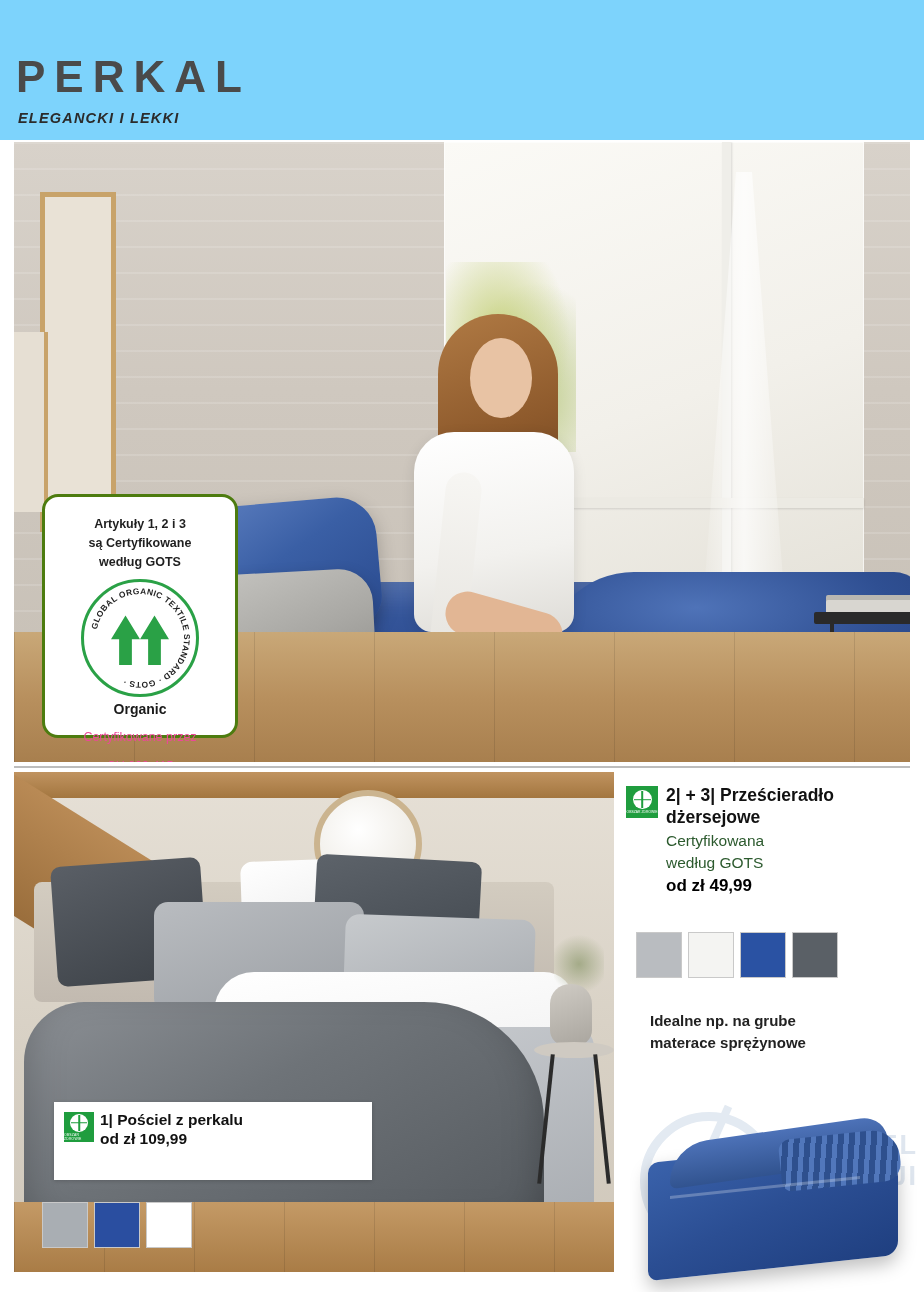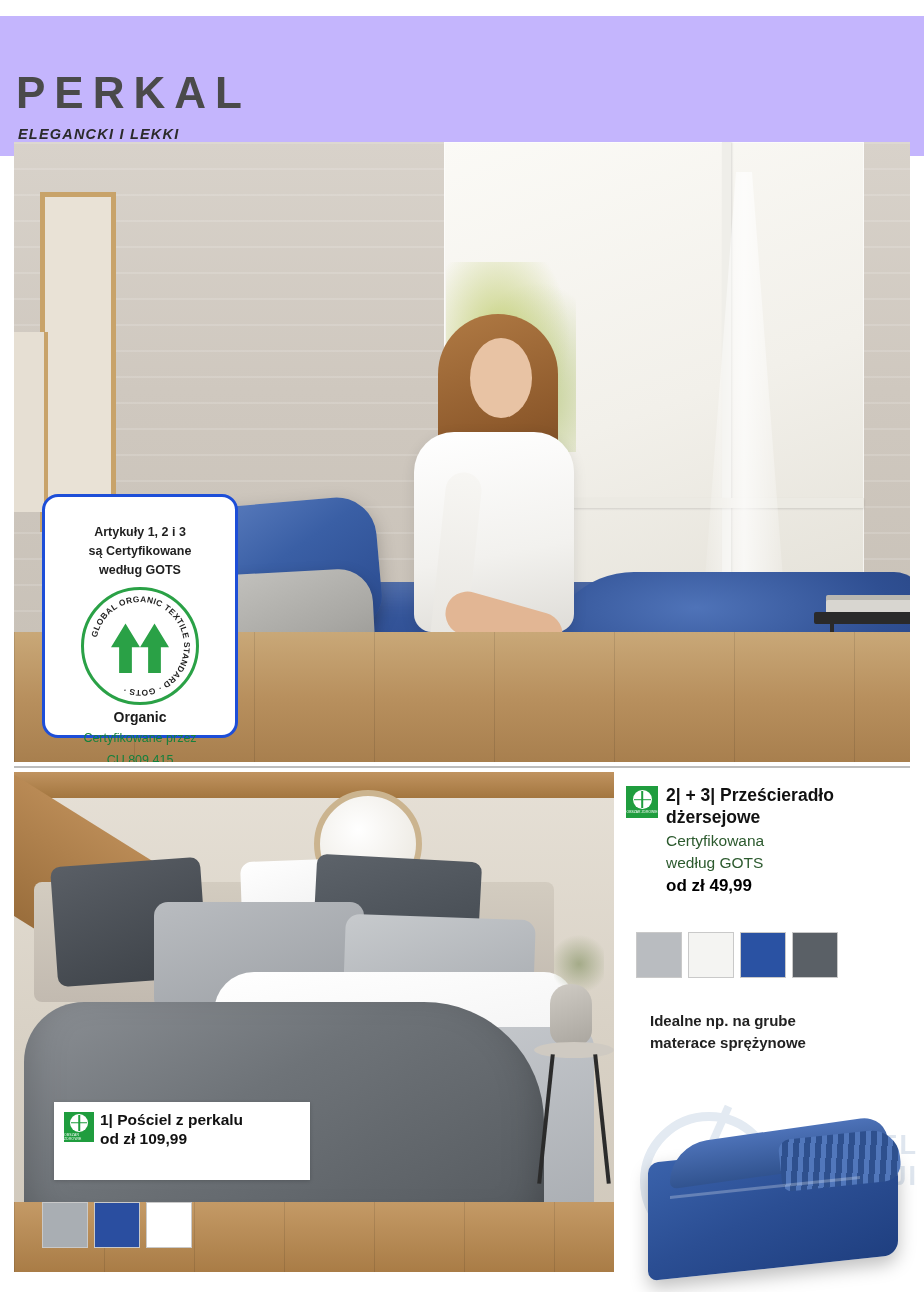--- a/index.html
+++ b/index.html
@@ -12,23 +12,23 @@
     height: 1300px;
     position: relative;
     font-family: "Liberation Sans", sans-serif;
     color: #1a1a1a;
     overflow: hidden;
   }
 
   
   .header {
     position: absolute;
-    left: 0; top: 16px;
+    left: 0; top: 0;
     width: 924px; height: 140px;
-    background: #c4b5fd;
+    background: #7dd3fc;
   }
   .brand-title {
     position: absolute;
     left: 16px; top: 52px;
     font-size: 44px;
     font-weight: bold;
     letter-spacing: 9px;
     color: #4a4a4a;
     font-family: "Liberation Sans", sans-serif;
   }
@@ -225,24 +225,24 @@
     color: #3a3a3a;
     text-align: left;
   }
 
   
   .gots-badge {
     position: absolute;
     left: 28px; top: 352px;
     width: 196px; height: 244px;
     background: #ffffff;
-    border: 3px solid #1d4ed8;
+    border: 3px solid #4d7c0f;
     border-radius: 16px;
     text-align: center;
-    padding-top: 26px;
+    padding-top: 18px;
     box-sizing: border-box;
   }
   .gots-badge .line {
     font-size: 12.5px;
     font-weight: bold;
     color: #1f1f1f;
     line-height: 1.5;
   }
   .gots-seal {
     position: relative;
@@ -271,22 +271,22 @@
       64% 100%, 64% 52%, 50% 52%, 75% 8%, 100% 52%, 86% 52%, 86% 100%);
   }
   .gots-badge .organic {
     font-size: 14px;
     font-weight: bold;
     margin-top: 4px;
   }
   .gots-badge .cert {
     font-size: 12.5px;
     line-height: 1.45;
-    margin-top: 4px;
-    color: #15803d;
+    margin-top: 11px;
+    color: #ec4899;
   }
 
   
   .lower {
     position: absolute;
     left: 0; top: 772px; width: 924px; height: 528px;
     background: #ffffff;
   }
   .photo2 {
     position: absolute;
@@ -386,21 +386,21 @@
   }
   .p2-twigs {
     position: absolute; left: 540px; top: 150px; width: 50px; height: 70px;
     background: radial-gradient(circle at 50% 60%, rgba(150,160,120,.8), rgba(150,160,120,0) 60%);
   }
 
   
   .caption-box {
     position: absolute;
     left: 40px; top: 330px;
-    width: 256px; height: 78px;
+    width: 318px; height: 78px;
     background: #ffffff;
     box-shadow: 0 1px 4px rgba(0,0,0,.18);
     padding: 8px 10px 0 10px;
     box-sizing: border-box;
   }
   .mini-seal {
     position: absolute;
     left: 10px; top: 10px;
     width: 30px; height: 30px;
     background: #1f9d3e;

